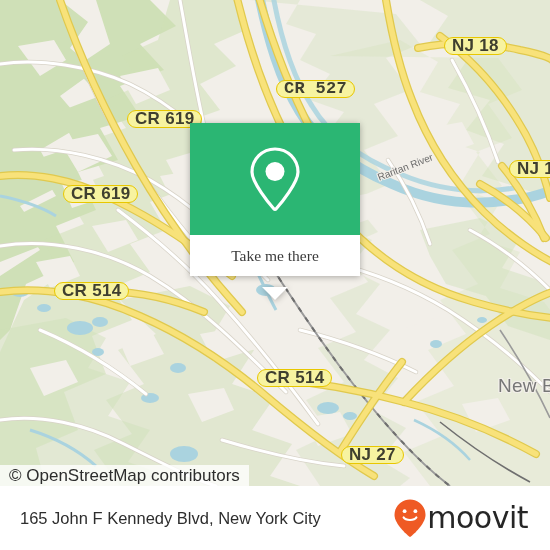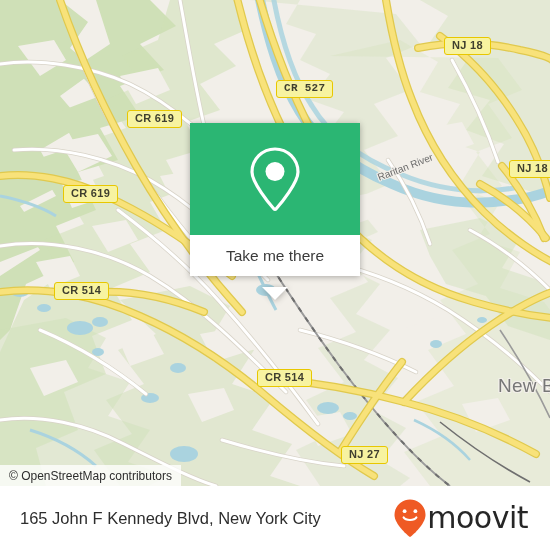--- a/index.html
+++ b/index.html
@@ -12,23 +12,23 @@
 
   
   #map{position:absolute;left:0;top:0;width:550px;height:486px;overflow:hidden;background:#f2efe9;}
   #mapsvg{position:absolute;left:0;top:0;}
 
   
   .shield{
     position:absolute;
     background:#f7f3a0;
     border:1.5px solid #e8c700;
-    border-radius:3px;
+    border-radius:9px;
     color:#3f3f2f;
-    font-size:11px;
+    font-size:17px;
     font-weight:bold;
     letter-spacing:.3px;
     padding:1px 7px 2px 7px;
     line-height:13px;
     white-space:nowrap;
     box-sizing:border-box;
   }
   .maplabel{
     position:absolute;
     color:#6f6f6f;
@@ -37,20 +37,21 @@
        1px 0 #f2efe9,-1px 0 #f2efe9,0 1px #f2efe9,0 -1px #f2efe9,
        1px 1px #f2efe9,-1px -1px #f2efe9,1px -1px #f2efe9,-1px 1px #f2efe9;
   }
   .river-label{font-size:10px;color:#6a6a6a;}
   .city-label{font-size:19px;color:#777;letter-spacing:.2px;}
 
   
   #popup{
     position:absolute;left:190px;top:123px;width:170px;
     filter:drop-shadow(0 1px 3px rgba(0,0,0,.30));
+    font-family:Liberation Serif, serif;
   }
   #popup-image{
     height:112px;background:#2bb673;
     display:flex;align-items:center;justify-content:center;
   }
   #popup-action{
     height:41px;background:#ffffff;
     display:flex;align-items:center;justify-content:center;
     color:#3b3b3b;font-size:15.5px;
   }
@@ -59,21 +60,21 @@
     width:0;height:0;
     border-left:13px solid transparent;
     border-right:13px solid transparent;
     border-top:13px solid #ffffff;
   }
 
   
   #attribution{
     position:absolute;left:0;top:465px;
     background:rgba(255,255,255,.78);
-    color:#2d2d2d;font-size:12px;
+    color:#2d2d2d;font-size:17px;
     padding:3px 9px 4px 9px;
     line-height:16px;white-space:nowrap;
   }
 
   
   #footer{
     position:absolute;left:0;top:486px;width:550px;height:64px;
     background:#ffffff;overflow:hidden;
   }
   #footer-inner{

